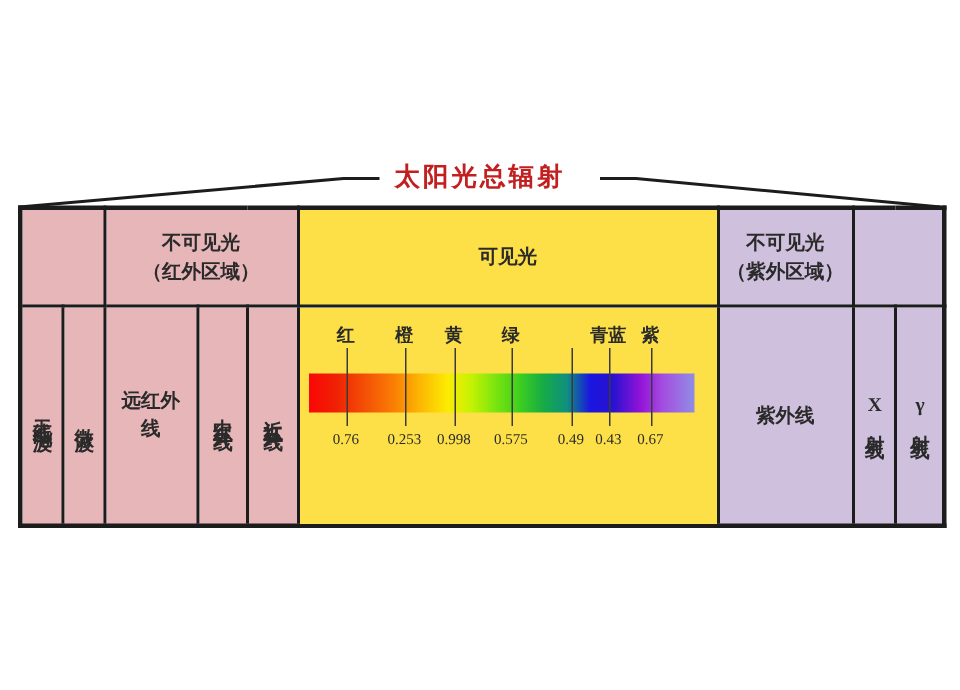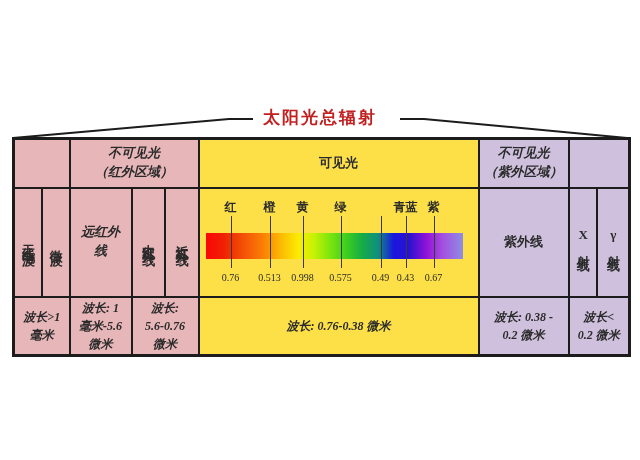--- a/index.html
+++ b/index.html
@@ -21,21 +21,21 @@
     border:3px solid #1c1c1c;
   }
   td {
     border:2px solid #1c1c1c; text-align:center; vertical-align:middle;
     font-weight:bold; font-size:13px; line-height:1.45; padding:1px 2px;
     overflow:hidden;
   }
   .pink   { background:#e7b6b9; }
   .purple { background:#cfc1dd; }
   .white  { background:#fde047; }
-  .prewrap { white-space:pre-line;font-style:italic; }
+  .prewrap { white-space:pre-line; }
   .vt {
     writing-mode:vertical-rl; text-orientation:upright;
     letter-spacing:3px; display:inline-block; line-height:1.1;
   }
   .wl { font-size:12px; line-height:1.5; }
   
   .spec-cell { position:relative; padding:0; }
   .spec-wrap { position:absolute; left:0; top:0; width:276px; height:105px; }
   .spec-bar {
     position:absolute; left:6px; top:44px; width:257px; height:26px;
@@ -123,49 +123,34 @@
 
           <div class="spec-tick" style="left:31px"></div>
           <div class="spec-tick" style="left:70px"></div>
           <div class="spec-tick" style="left:103px"></div>
           <div class="spec-tick" style="left:141px"></div>
           <div class="spec-tick" style="left:181px"></div>
           <div class="spec-tick" style="left:206px"></div>
           <div class="spec-tick" style="left:234px"></div>
 
           <span class="spec-num" style="left:31px">0.76</span>
-          <span class="spec-num" style="left:70px">0.513</span>
+          <span class="spec-num" style="left:70px">0.253</span>
           <span class="spec-num" style="left:103px">0.998</span>
           <span class="spec-num" style="left:141px">0.575</span>
           <span class="spec-num" style="left:181px">0.49</span>
           <span class="spec-num" style="left:206px">0.43</span>
           <span class="spec-num" style="left:234px">0.67</span>
         </div>
       </td>
 
       <td class="purple">紫外线</td>
       <td class="purple">
         <span class="vt">X射线</span>
       </td>
       <td class="purple">
         <span class="vt">γ射线</span>
       </td>
     </tr>
 
-    <tr style="height:57px">
-      <td colspan="2" class="pink prewrap wl">波长&gt;1
-毫米</td>
-      <td class="pink prewrap wl">波长: 1
-毫米-5.6
-微米</td>
-      <td colspan="2" class="pink prewrap wl">波长:
-5.6-0.76
-微米</td>
-      <td class="white prewrap wl">波长: 0.76-0.38 微米</td>
-      <td class="purple prewrap wl">波长: 0.38 -
-0.2 微米</td>
-      <td colspan="2" class="purple prewrap wl">波长&lt;
-0.2 微米</td>
-    </tr>
   </tbody>
     </table>
 
 </div>
 
 </body></html>

